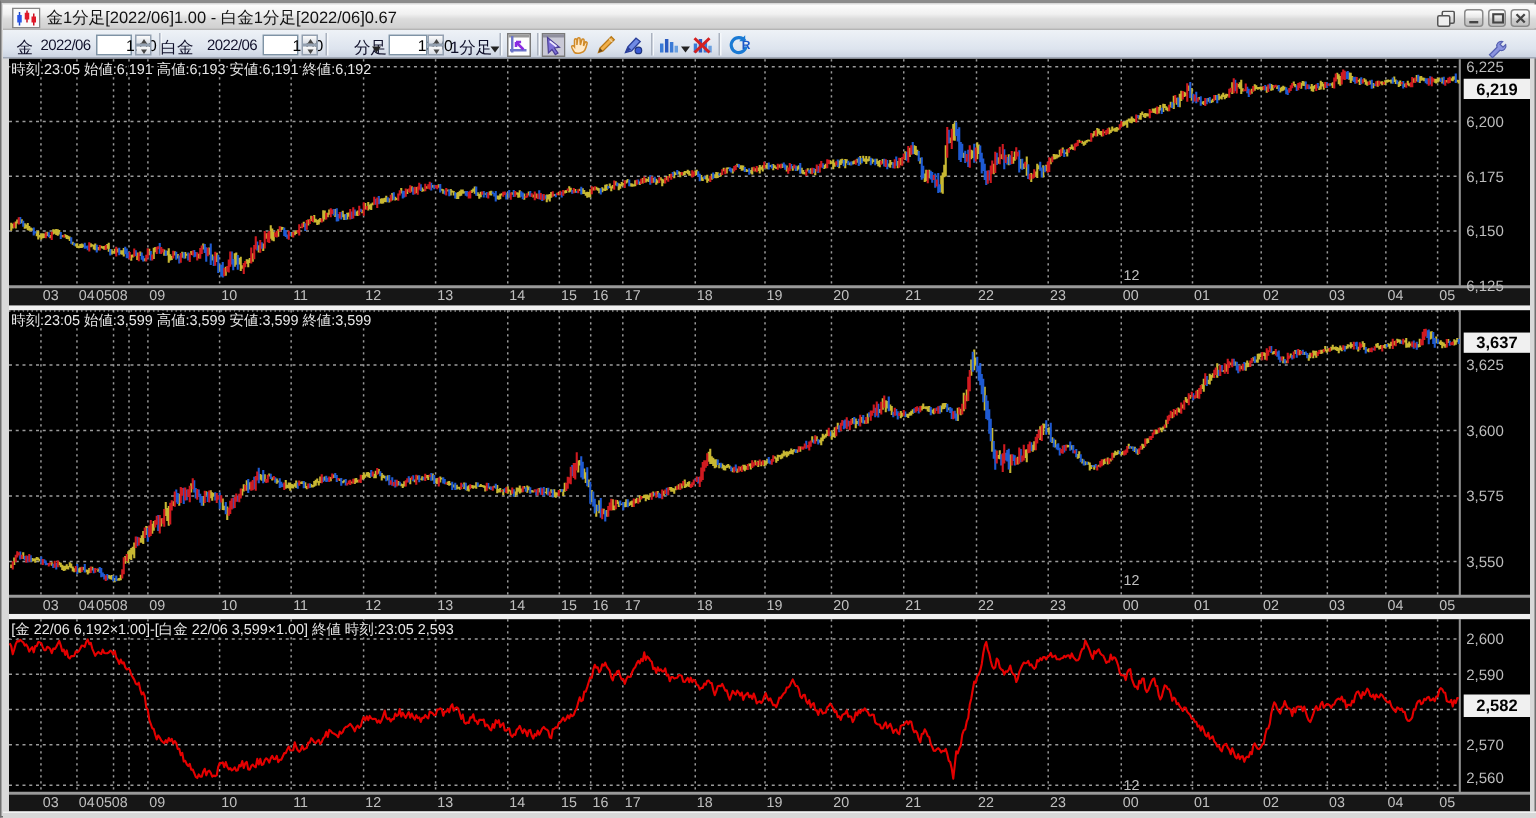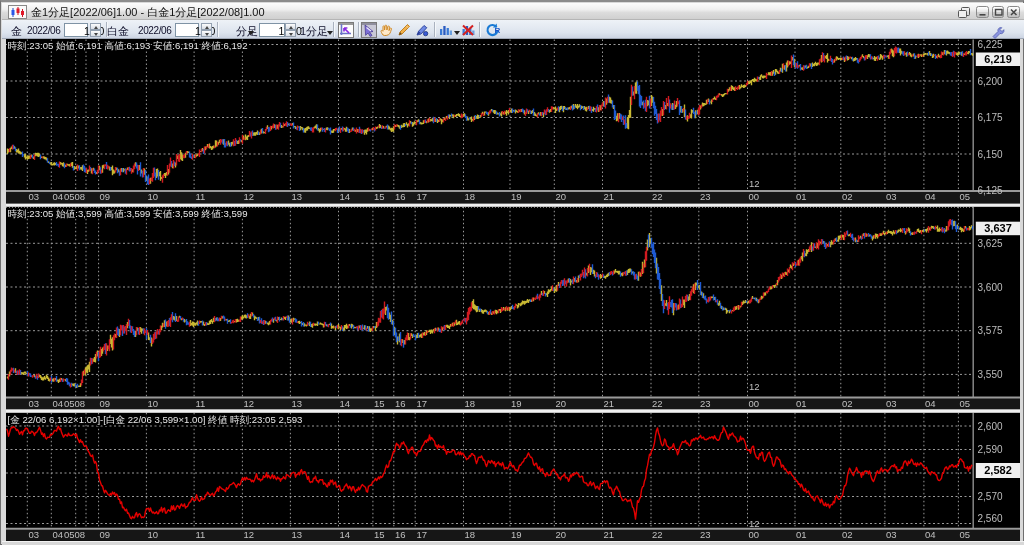--- a/index.html
+++ b/index.html
@@ -231,21 +231,21 @@
 <text x="6.5" y="214.5" class="info">時刻:23:05 始値:3,599 高値:3,599 安値:3,599 終値:3,599</text>
 <text x="6.5" y="420.5" class="info">[金 22/06 6,192×1.00]-[白金 22/06 3,599×1.00] 終値 時刻:23:05 2,593</text>
 <rect x="974.8" y="50.5" width="44.2" height="13.5" fill="#f0f0f0"></rect>
 <text x="997" y="61.0" class="box">6,219</text>
 <rect x="974.8" y="219.7" width="44.2" height="13.5" fill="#f0f0f0"></rect>
 <text x="997" y="230.2" class="box">3,637</text>
 <rect x="974.8" y="461.0" width="44.2" height="15.0" fill="#f0f0f0"></rect>
 <text x="997" y="472.3" class="box">2,582</text>
     </svg>
 <div class="abs" id="titlebar"></div>
-<div class="abs" id="title">金1分足[2022/06]1.00 - 白金1分足[2022/08]1.00</div>
+<div class="abs" id="title">金1分足[2022/06]1.00 - 白金1分足[2022/06]0.67</div>
 <svg class="abs" style="left:7px;top:3px" width="19" height="14">
  <rect x="0.5" y="0.5" width="18" height="13" fill="#fafafa" stroke="#888"></rect>
  <line x1="5" y1="3" x2="5" y2="12" stroke="#1a46c8" stroke-width="1"></line>
  <rect x="3.5" y="5" width="3" height="5" fill="#2a56e8"></rect>
  <line x1="10" y1="2" x2="10" y2="10" stroke="#cc1122" stroke-width="1"></line>
  <rect x="8.5" y="3.5" width="3" height="4.5" fill="#e01828"></rect>
  <line x1="14.5" y1="4" x2="14.5" y2="12" stroke="#cc1122" stroke-width="1"></line>
  <rect x="13" y="6" width="3" height="4" fill="#e01828"></rect>
 </svg>
 <svg class="abs" style="left:956px;top:5px" width="14" height="12">

